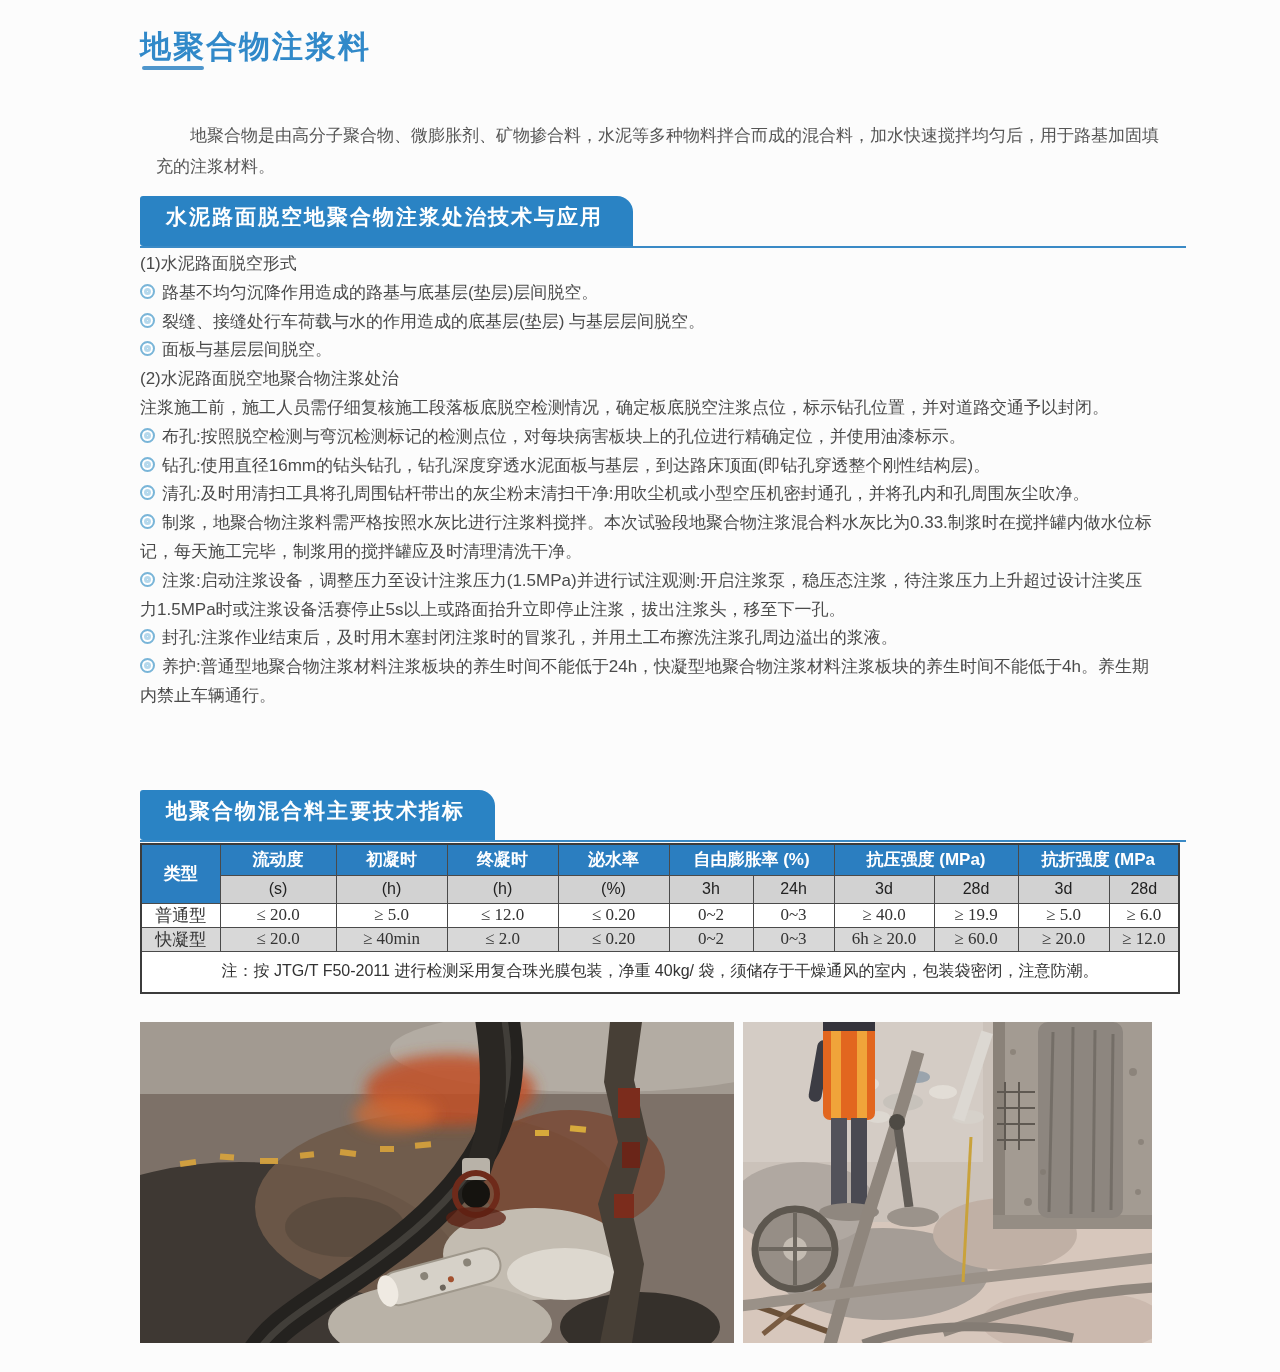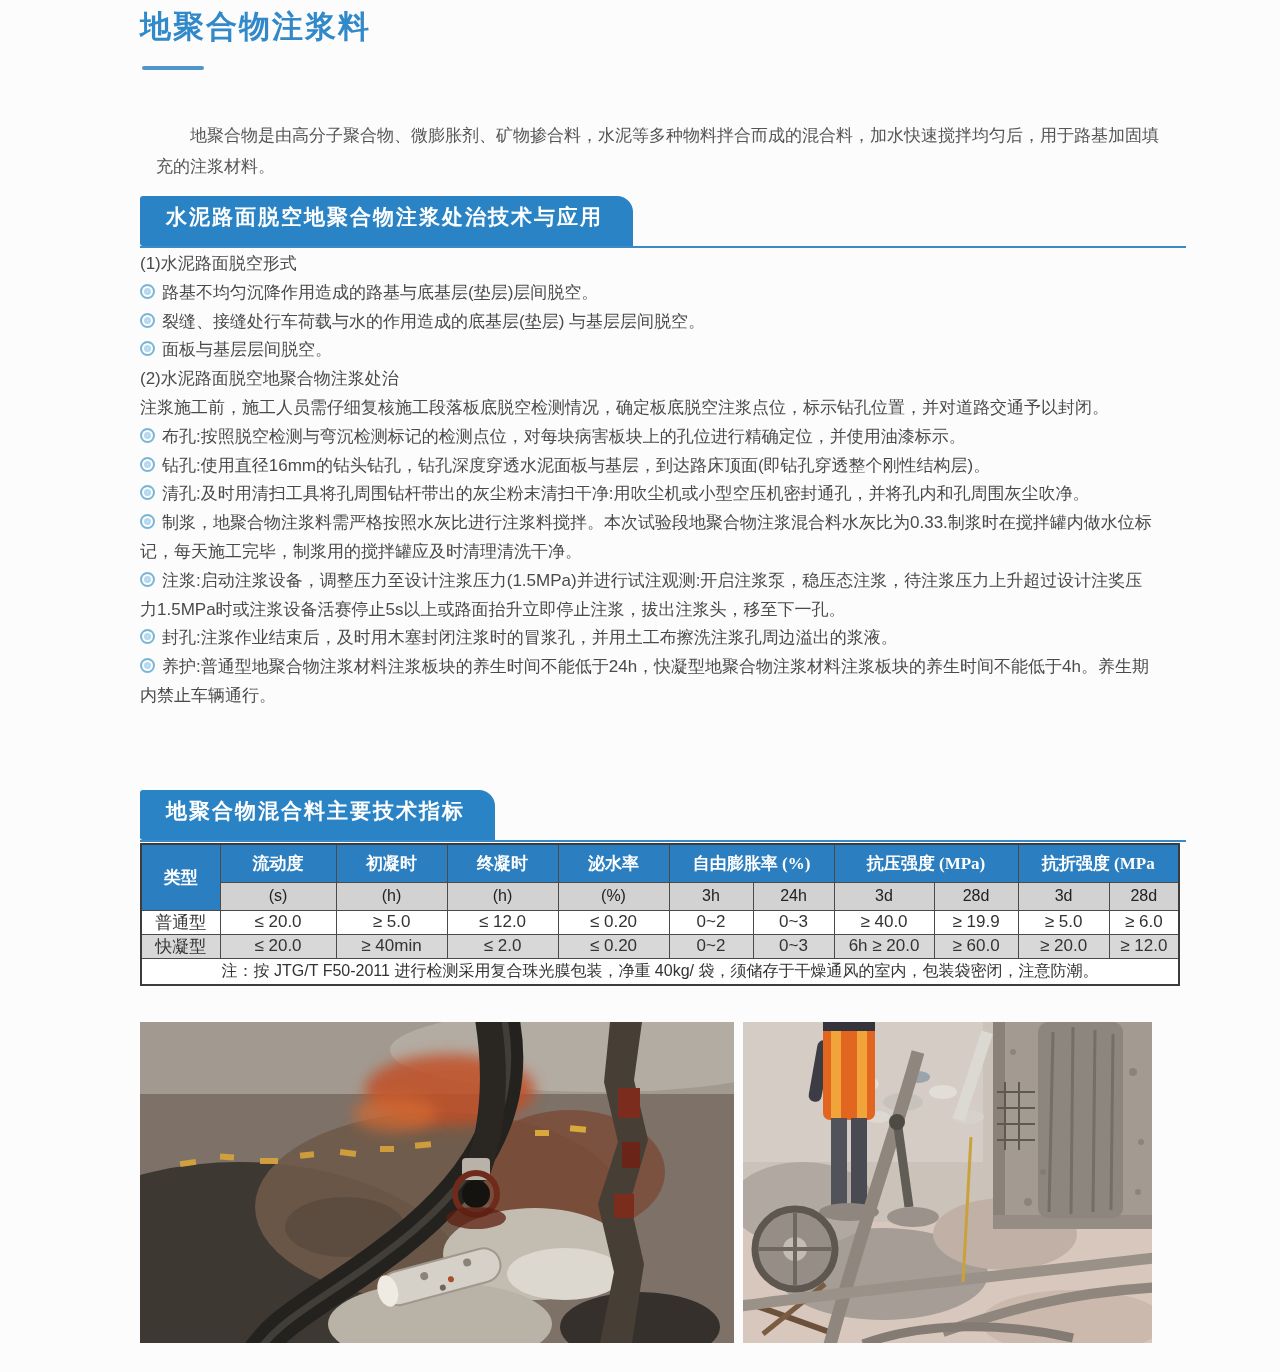--- a/index.html
+++ b/index.html
@@ -4,21 +4,21 @@
 <style>
   html,body{margin:0;padding:0;}
   body{
     width:1280px;height:1372px;position:relative;background:#fcfcfc;
     font-family:"Liberation Sans","DejaVu Sans",sans-serif;
     color:#4b4b4b;overflow:hidden;
   }
   .content{position:absolute;left:140px;top:0;width:1012px;}
 
   .page-title{
-    position:absolute;top:6px;left:0;margin:0;
+    position:absolute;top:26px;left:0;margin:0;
     font-size:31px;font-weight:bold;color:#3189c9;letter-spacing:2px;
   }
   .title-dash{
     position:absolute;top:66px;left:2px;width:62px;height:4px;background:#4f96cc;border-radius:2px;
   }
   .intro{
     position:absolute;top:104px;left:0;width:1012px;margin:16px;
     font-size:17px;line-height:31px;color:#555;text-indent:2em;
   }
 
@@ -43,24 +43,24 @@
 
   table.spec{
     position:absolute;top:843px;left:0;width:1038px;
     border-collapse:collapse;table-layout:fixed;
     border:2px solid #3c3c3c;
   }
   table.spec th, table.spec td{
     border:1px solid #4a4a4a;text-align:center;vertical-align:middle;
     padding:0;overflow:hidden;white-space:nowrap;
   }
-  tr.row-top{height:38px;font-family:Liberation Serif, serif;}
+  tr.row-top{height:31px;}
   tr.row-sub{height:28px;}
-  tr.row-data{height:23px;}
-  tr.row-foot{height:27px;}
+  tr.row-data{height:23px;font-family:Liberation Serif, serif;}
+  tr.row-foot{height:42px;}
   .th-blue{background:#2b7ec0;color:#fff;font-size:17px;font-weight:bold;}
   .corner{background:#2b7ec0;color:#fff;font-size:17px;font-weight:bold;}
   .td-sub{background:#d2d2d2;color:#222;font-size:16px;font-weight:normal;}
   .type-cell{background:#fff;font-size:17px;font-weight:normal;color:#333;}
   tr.alt .type-cell{background:#d8d8d8;}
   td.val{background:#fff;font-size:17px;color:#333;}
   tr.alt td.val{background:#d8d8d8;}
   td.foot{background:#fff;font-size:16px;color:#333;white-space:nowrap;}
 
   .photos{position:absolute;top:1022px;left:0;width:1012px;height:321px;}

